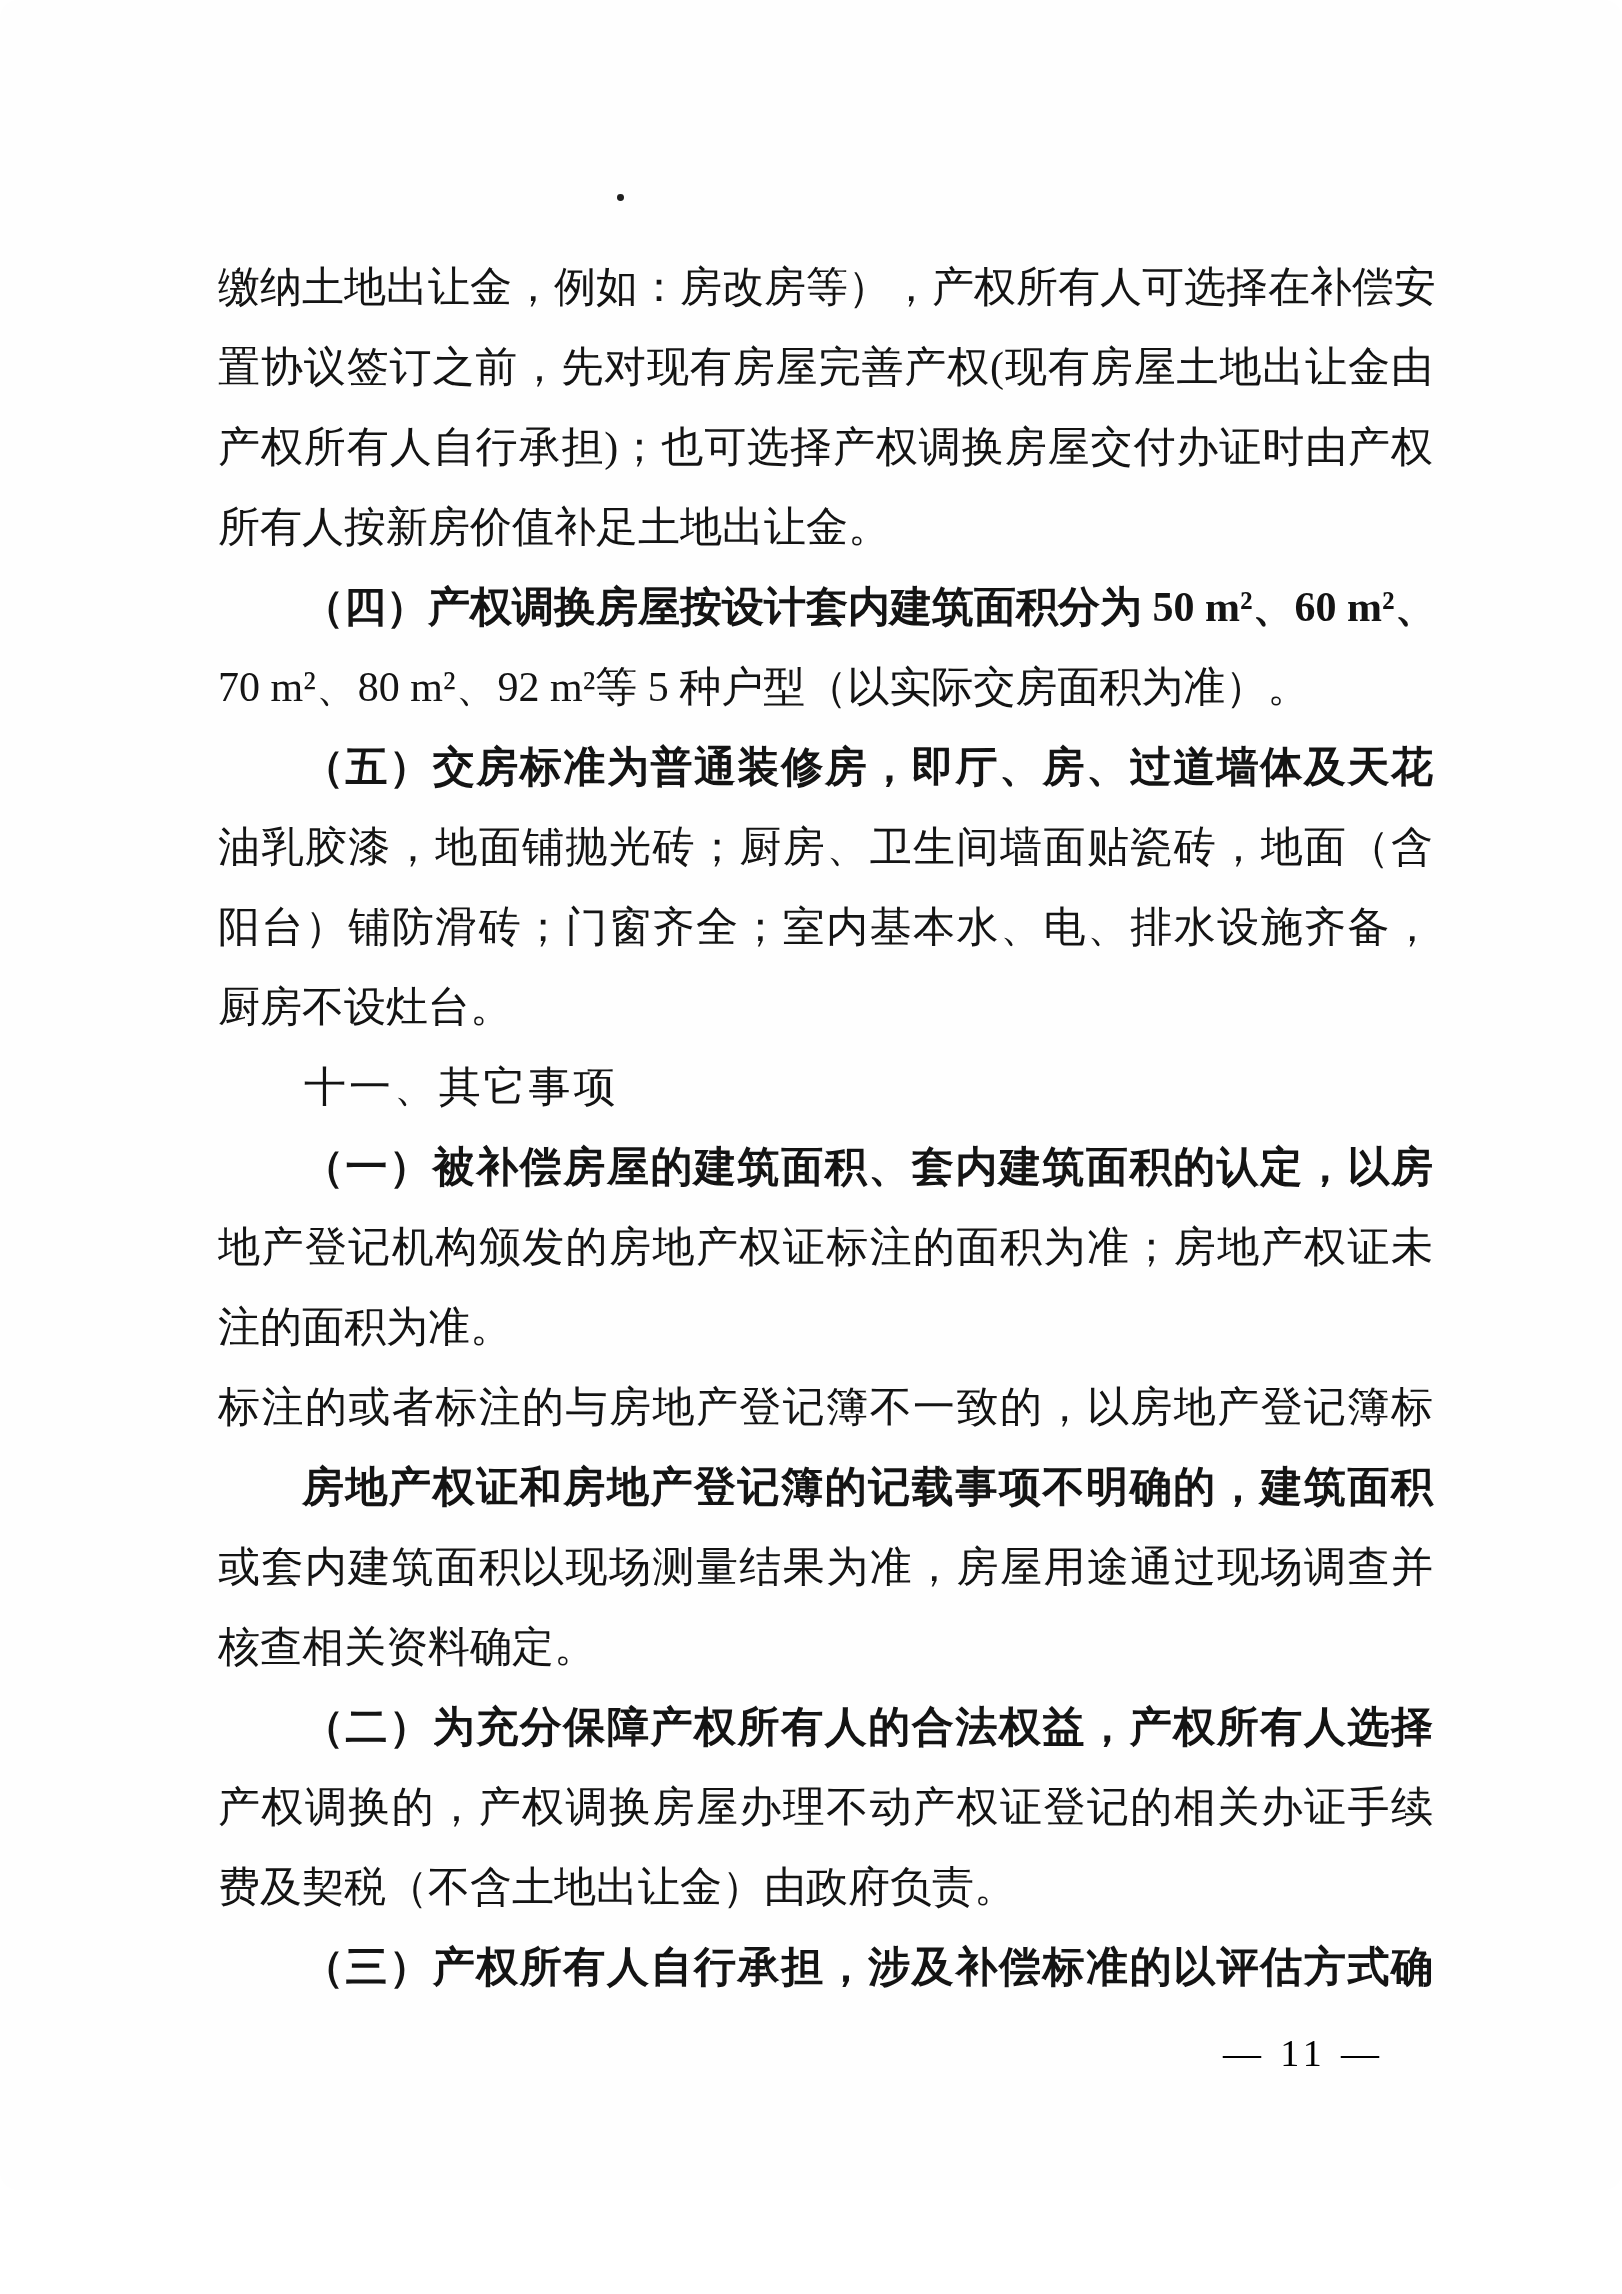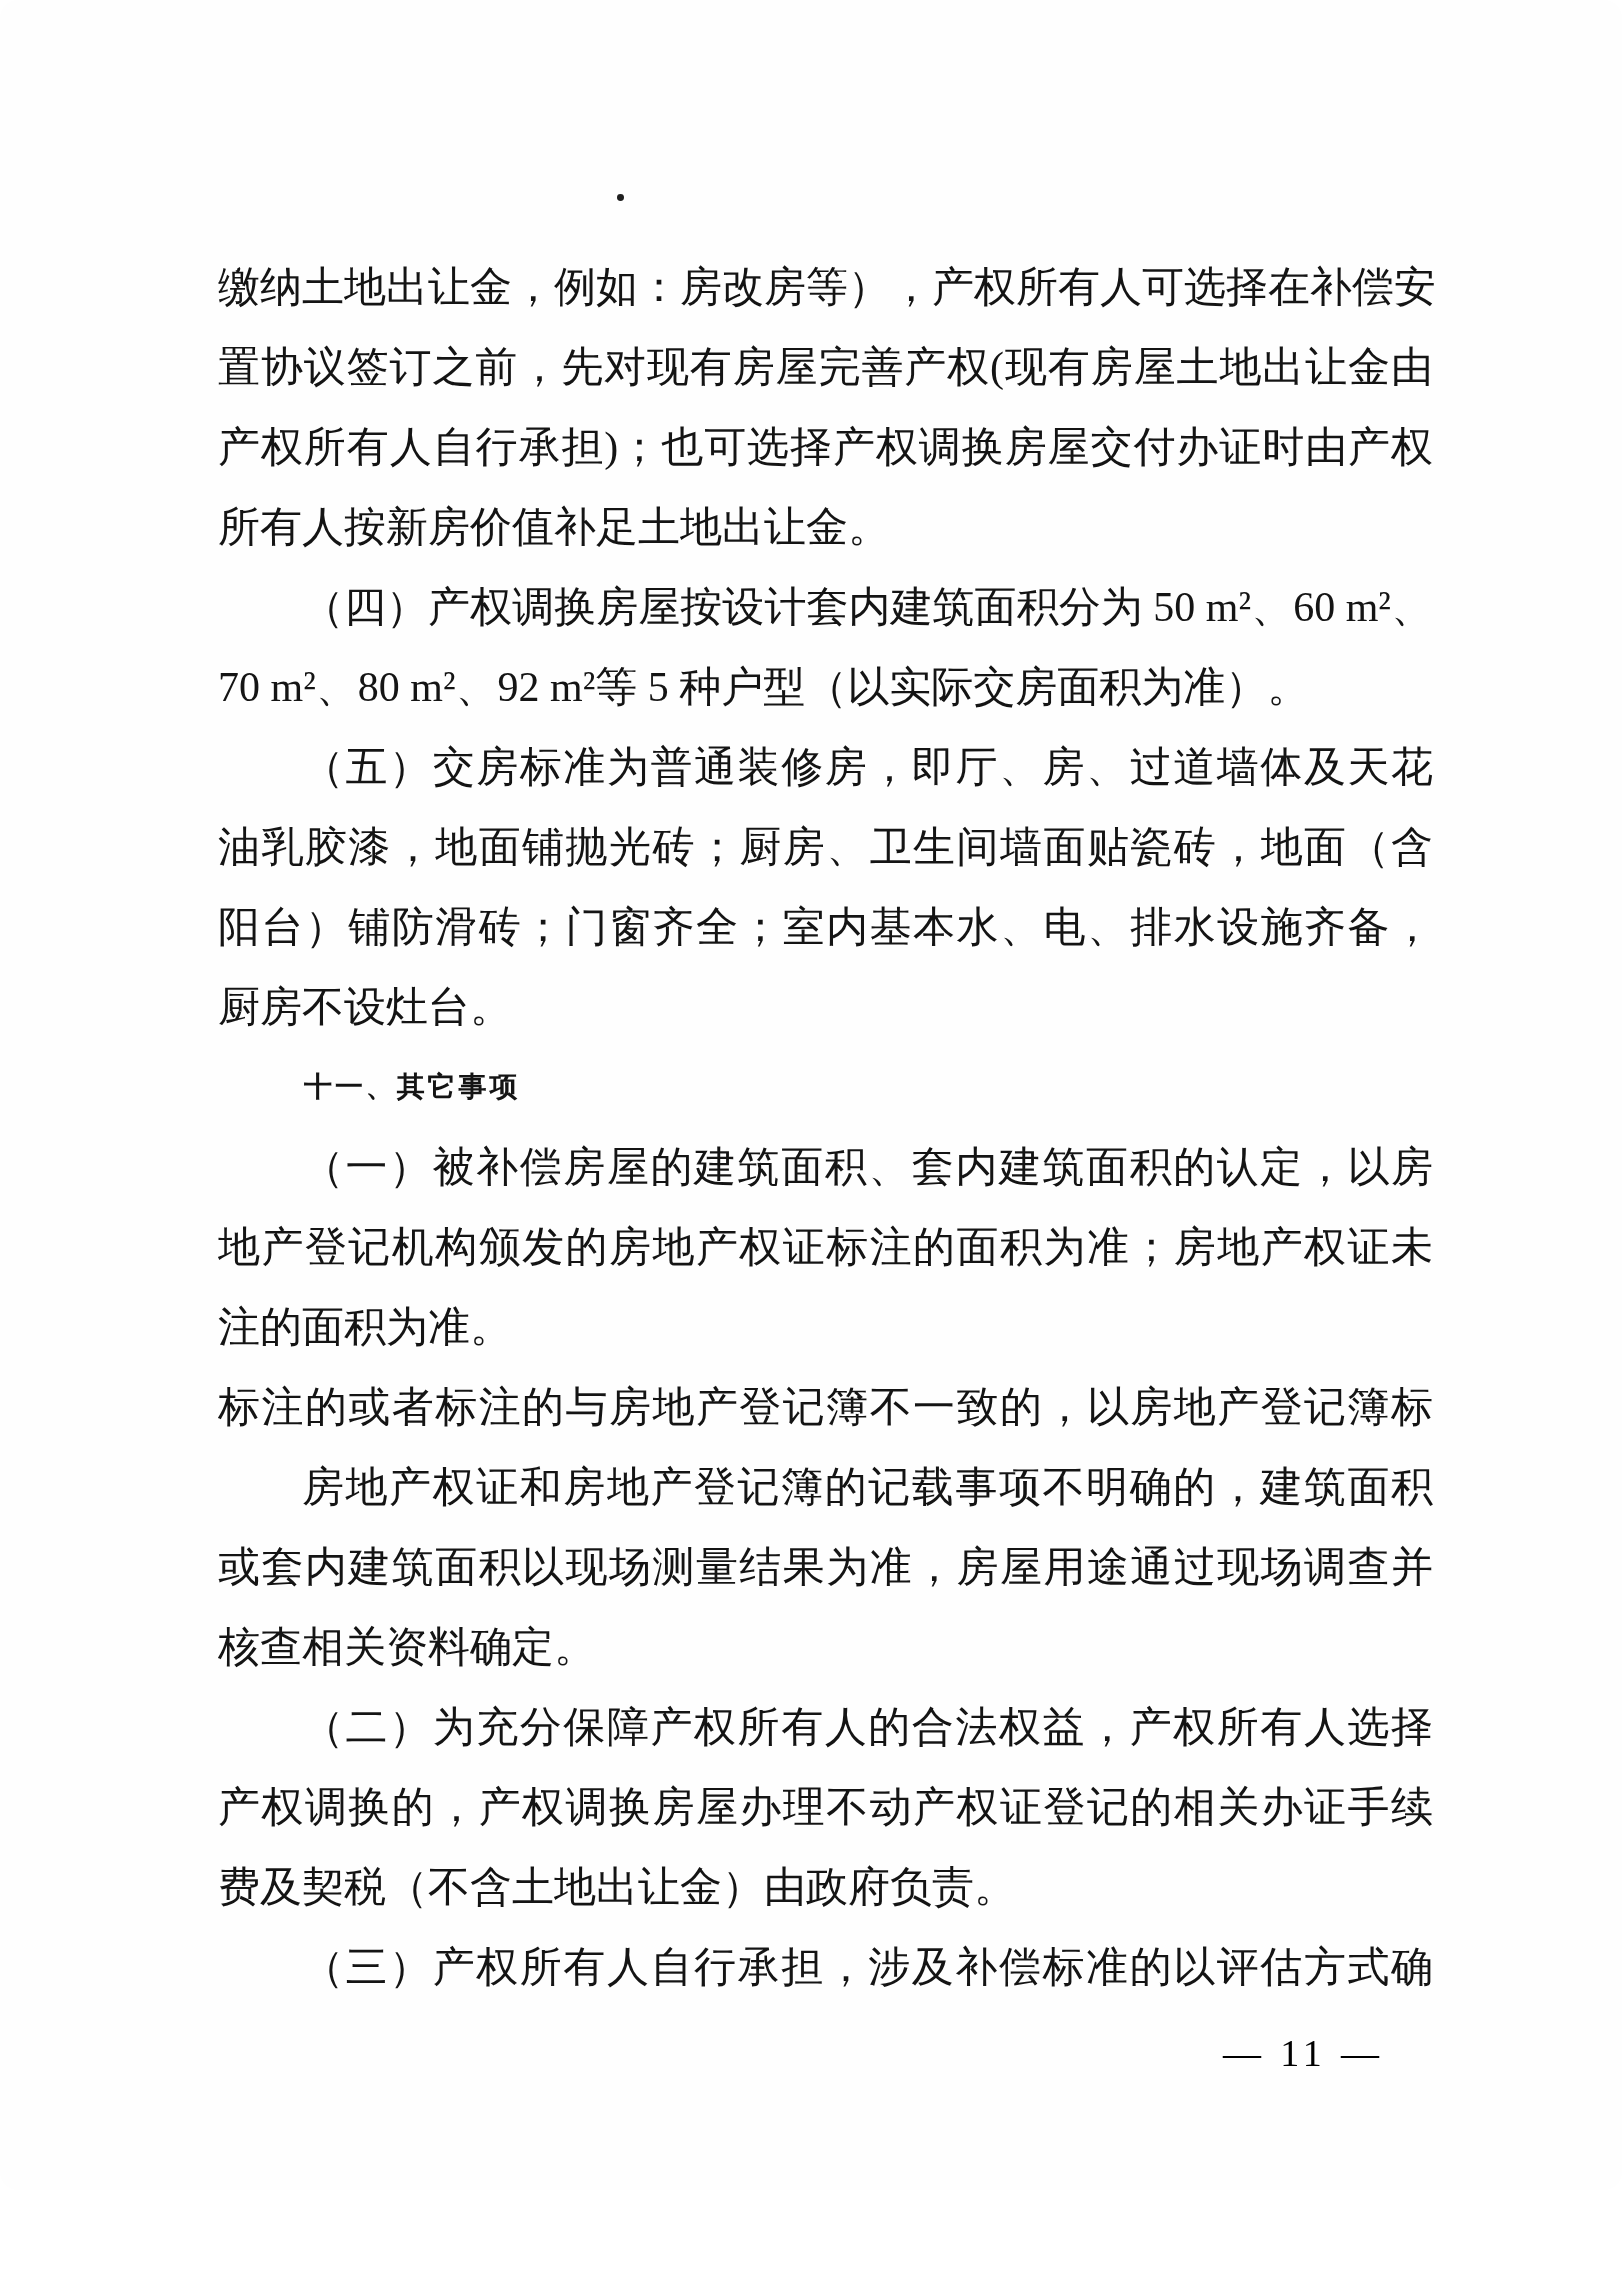--- a/index.html
+++ b/index.html
@@ -30,25 +30,26 @@
     text-align: justify;
     text-align-last: justify;
     white-space: nowrap;
   }
   .line.last {
     text-align: left;
     text-align-last: left;
   }
   .line.indent {
     text-indent: 84px;
+    font-weight: bold;
   }
   .line.heading {
     font-family: "Liberation Sans", sans-serif;
-    font-weight: 700;
-    font-size: 28px;
+    font-weight: 400;
+    font-size: 42px;
     text-align: right;
     text-align-last: left;
     text-indent: 86px;
     letter-spacing: 2.9px;
   }
   .page-number {
     position: absolute;
     left: 1223px;
     top: 2023px;
     font-size: 38px;

